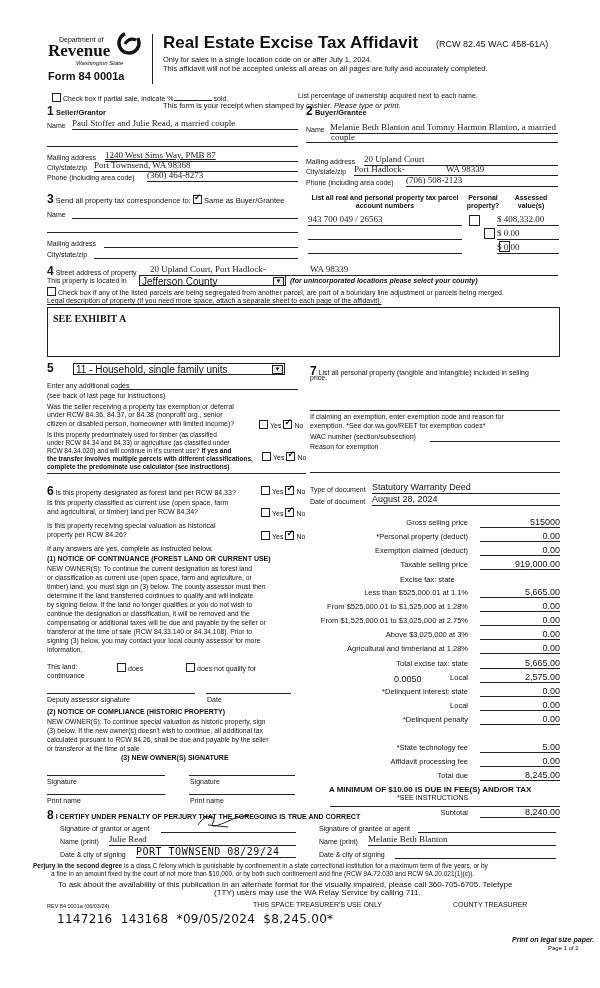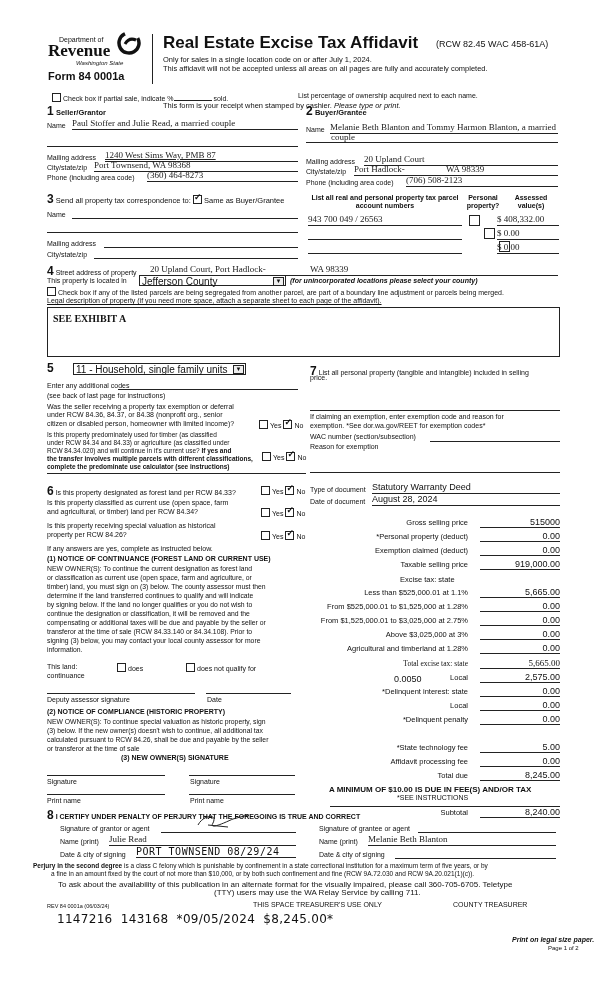--- a/index.html
+++ b/index.html
@@ -134,21 +134,21 @@
 <div class="abs" style="left:47px;top:287px;font-size:7px;">
   <span class="cb"></span><span>Check box if any of the listed parcels are being segregated from another parcel, are part of a boundary line adjustment or parcels being merged.</span>
 </div>
 <div class="abs" style="left:47px;top:297px;font-size:7px;text-decoration:underline;">Legal description of property (if you need more space, attach a separate sheet to each page of the affidavit).</div>
 <div class="abs" style="left:47px;top:307px;width:513px;height:50px;border:1px solid #222;box-sizing:border-box;">
   <span class="serif" style="position:absolute;left:5px;top:5px;font-size:10px;font-weight:bold;">SEE EXHIBIT A</span>
 </div>
 
 
 <div class="abs secnum" style="left:47px;top:361px;">5</div>
-<div class="select" style="left:73px;top:363px;width:173px;height:12px;">
+<div class="select" style="left:73px;top:363px;width:212px;height:12px;">
   <span>11 - Household, single family units</span>
   <span class="arrow">▼</span>
 </div>
 <div class="abs" style="left:47px;top:382px;font-size:7px;">Enter any additional codes</div>
 <div class="abs uline" style="left:118px;top:381px;width:180px;height:8px;"></div>
 <div class="abs" style="left:47px;top:392px;font-size:7px;">(see back of last page for instructions)</div>
 <div class="abs" style="left:47px;top:403px;font-size:7px;">Was the seller receiving a property tax exemption or deferral</div>
 <div class="abs" style="left:47px;top:411px;font-size:7px;">under RCW 84.36, 84.37, or 84.38 (nonprofit org., senior</div>
 <div class="abs" style="left:47px;top:420px;font-size:7px;">citizen or disabled person, homeowner with limited income)?</div>
 <div class="abs" style="left:259px;top:420px;font-size:7px;">
@@ -218,21 +218,21 @@
     <span class="val">0.00</span>
   </div>
 <div class="fee-row" style="top:629px;">
     <span class="lbl">Above $3,025,000 at 3%</span>
     <span class="val">0.00</span>
   </div>
 <div class="fee-row" style="top:643px;">
     <span class="lbl">Agricultural and timberland at 1.28%</span>
     <span class="val">0.00</span>
   </div>
-<div class="fee-row" style="top:658px;font-family:Liberation Serif, serif;">
+<div class="fee-row" style="top:658px;">
     <span class="lbl">Total excise tax: state</span>
     <span class="val">5,665.00</span>
   </div>
 <div class="abs" style="left:394px;top:674px;font-size:9px;">0.0050</div>
 <div class="fee-row" style="top:672px;">
     <span class="lbl">Local</span>
     <span class="val">2,575.00</span>
   </div>
 <div class="fee-row" style="top:686px;">
     <span class="lbl">*Delinquent interest: state</span>

